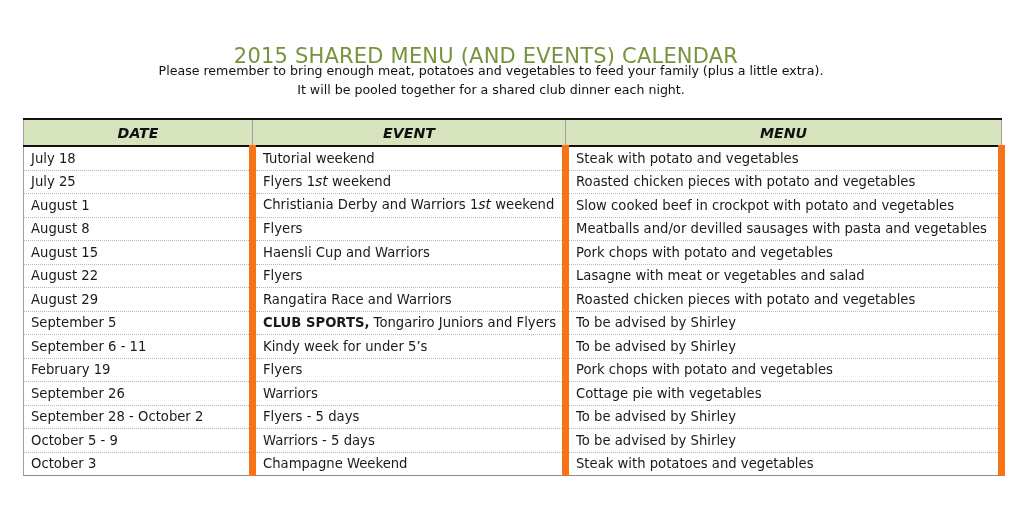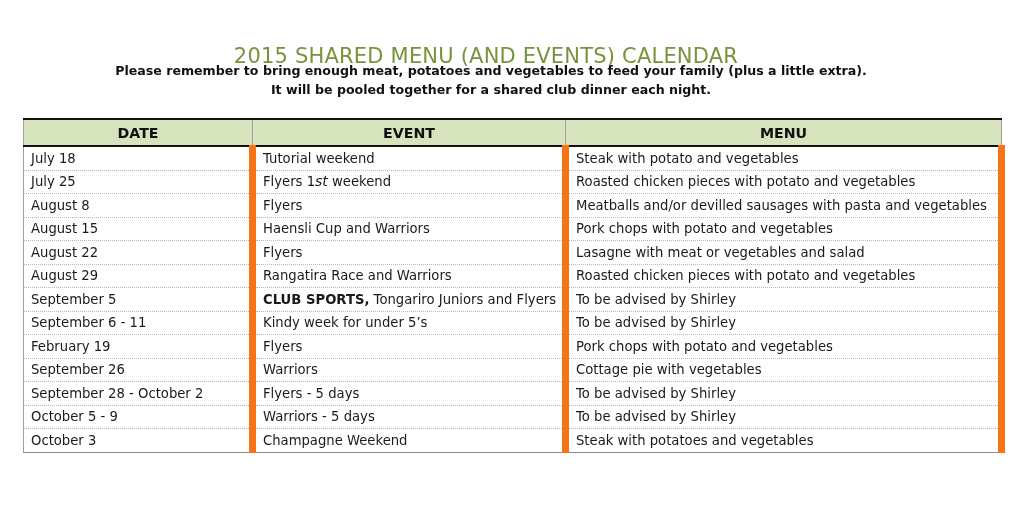--- a/index.html
+++ b/index.html
@@ -26,21 +26,21 @@
       letter-spacing: 0.2px;
       margin-top: 28px;
     }
     .subtitle {
       position: absolute;
       top: 61px;
       left: 0;
       width: 982px;
       text-align: center;
       font-size: 12.6px;
-      font-weight: bold;
+      font-weight: normal;
       line-height: 19px;
       color: #111;
     }
     table.calendar {
       position: absolute;
       top: 118px;
       left: 23px;
       width: 978px;
       border-collapse: collapse;
       table-layout: fixed;
@@ -55,20 +55,21 @@
       height: 25px;
       font-weight: bold;
       font-size: 14.2px;
       text-align: center;
       border-top: 2px solid #111;
       border-bottom: 2.5px solid #111;
       border-left: 1px solid #a0a0a0;
       border-right: 1px solid #a0a0a0;
       padding: 0;
       color: #111;
+      font-style: italic;
     }
     table.calendar td {
       height: 22.5px;
       padding: 0 0 0 7px;
       border-left: 1px solid #a0a0a0;
       border-right: 7px solid #f97316;
       border-bottom: 1px dotted #b8b8b8;
       white-space: nowrap;
       overflow: hidden;
       vertical-align: middle;
@@ -110,20 +111,25 @@
   <tbody id="rows">
       <tr>
         <td>July 18</td>
         <td>Tutorial weekend</td>
         <td>Steak with potato and vegetables</td>
       </tr>
       <tr>
         <td>July 25</td>
         <td><span>Flyers 1</span><sup>st</sup><span style="white-space: pre;"> weekend</span></td>
         <td>Roasted chicken pieces with potato and vegetables</td>
+      </tr>
+      <tr>
+        <td>August 1</td>
+        <td><span>Christiania Derby and Warriors 1</span><sup>st</sup><span style="white-space: pre;"> weekend</span></td>
+        <td>Slow cooked beef in crockpot with potato and vegetables</td>
       </tr>
       <tr>
         <td>August 8</td>
         <td>Flyers</td>
         <td>Meatballs and/or devilled sausages with pasta and vegetables</td>
       </tr>
       <tr>
         <td>August 15</td>
         <td>Haensli Cup and Warriors</td>
         <td>Pork chops with potato and vegetables</td>

